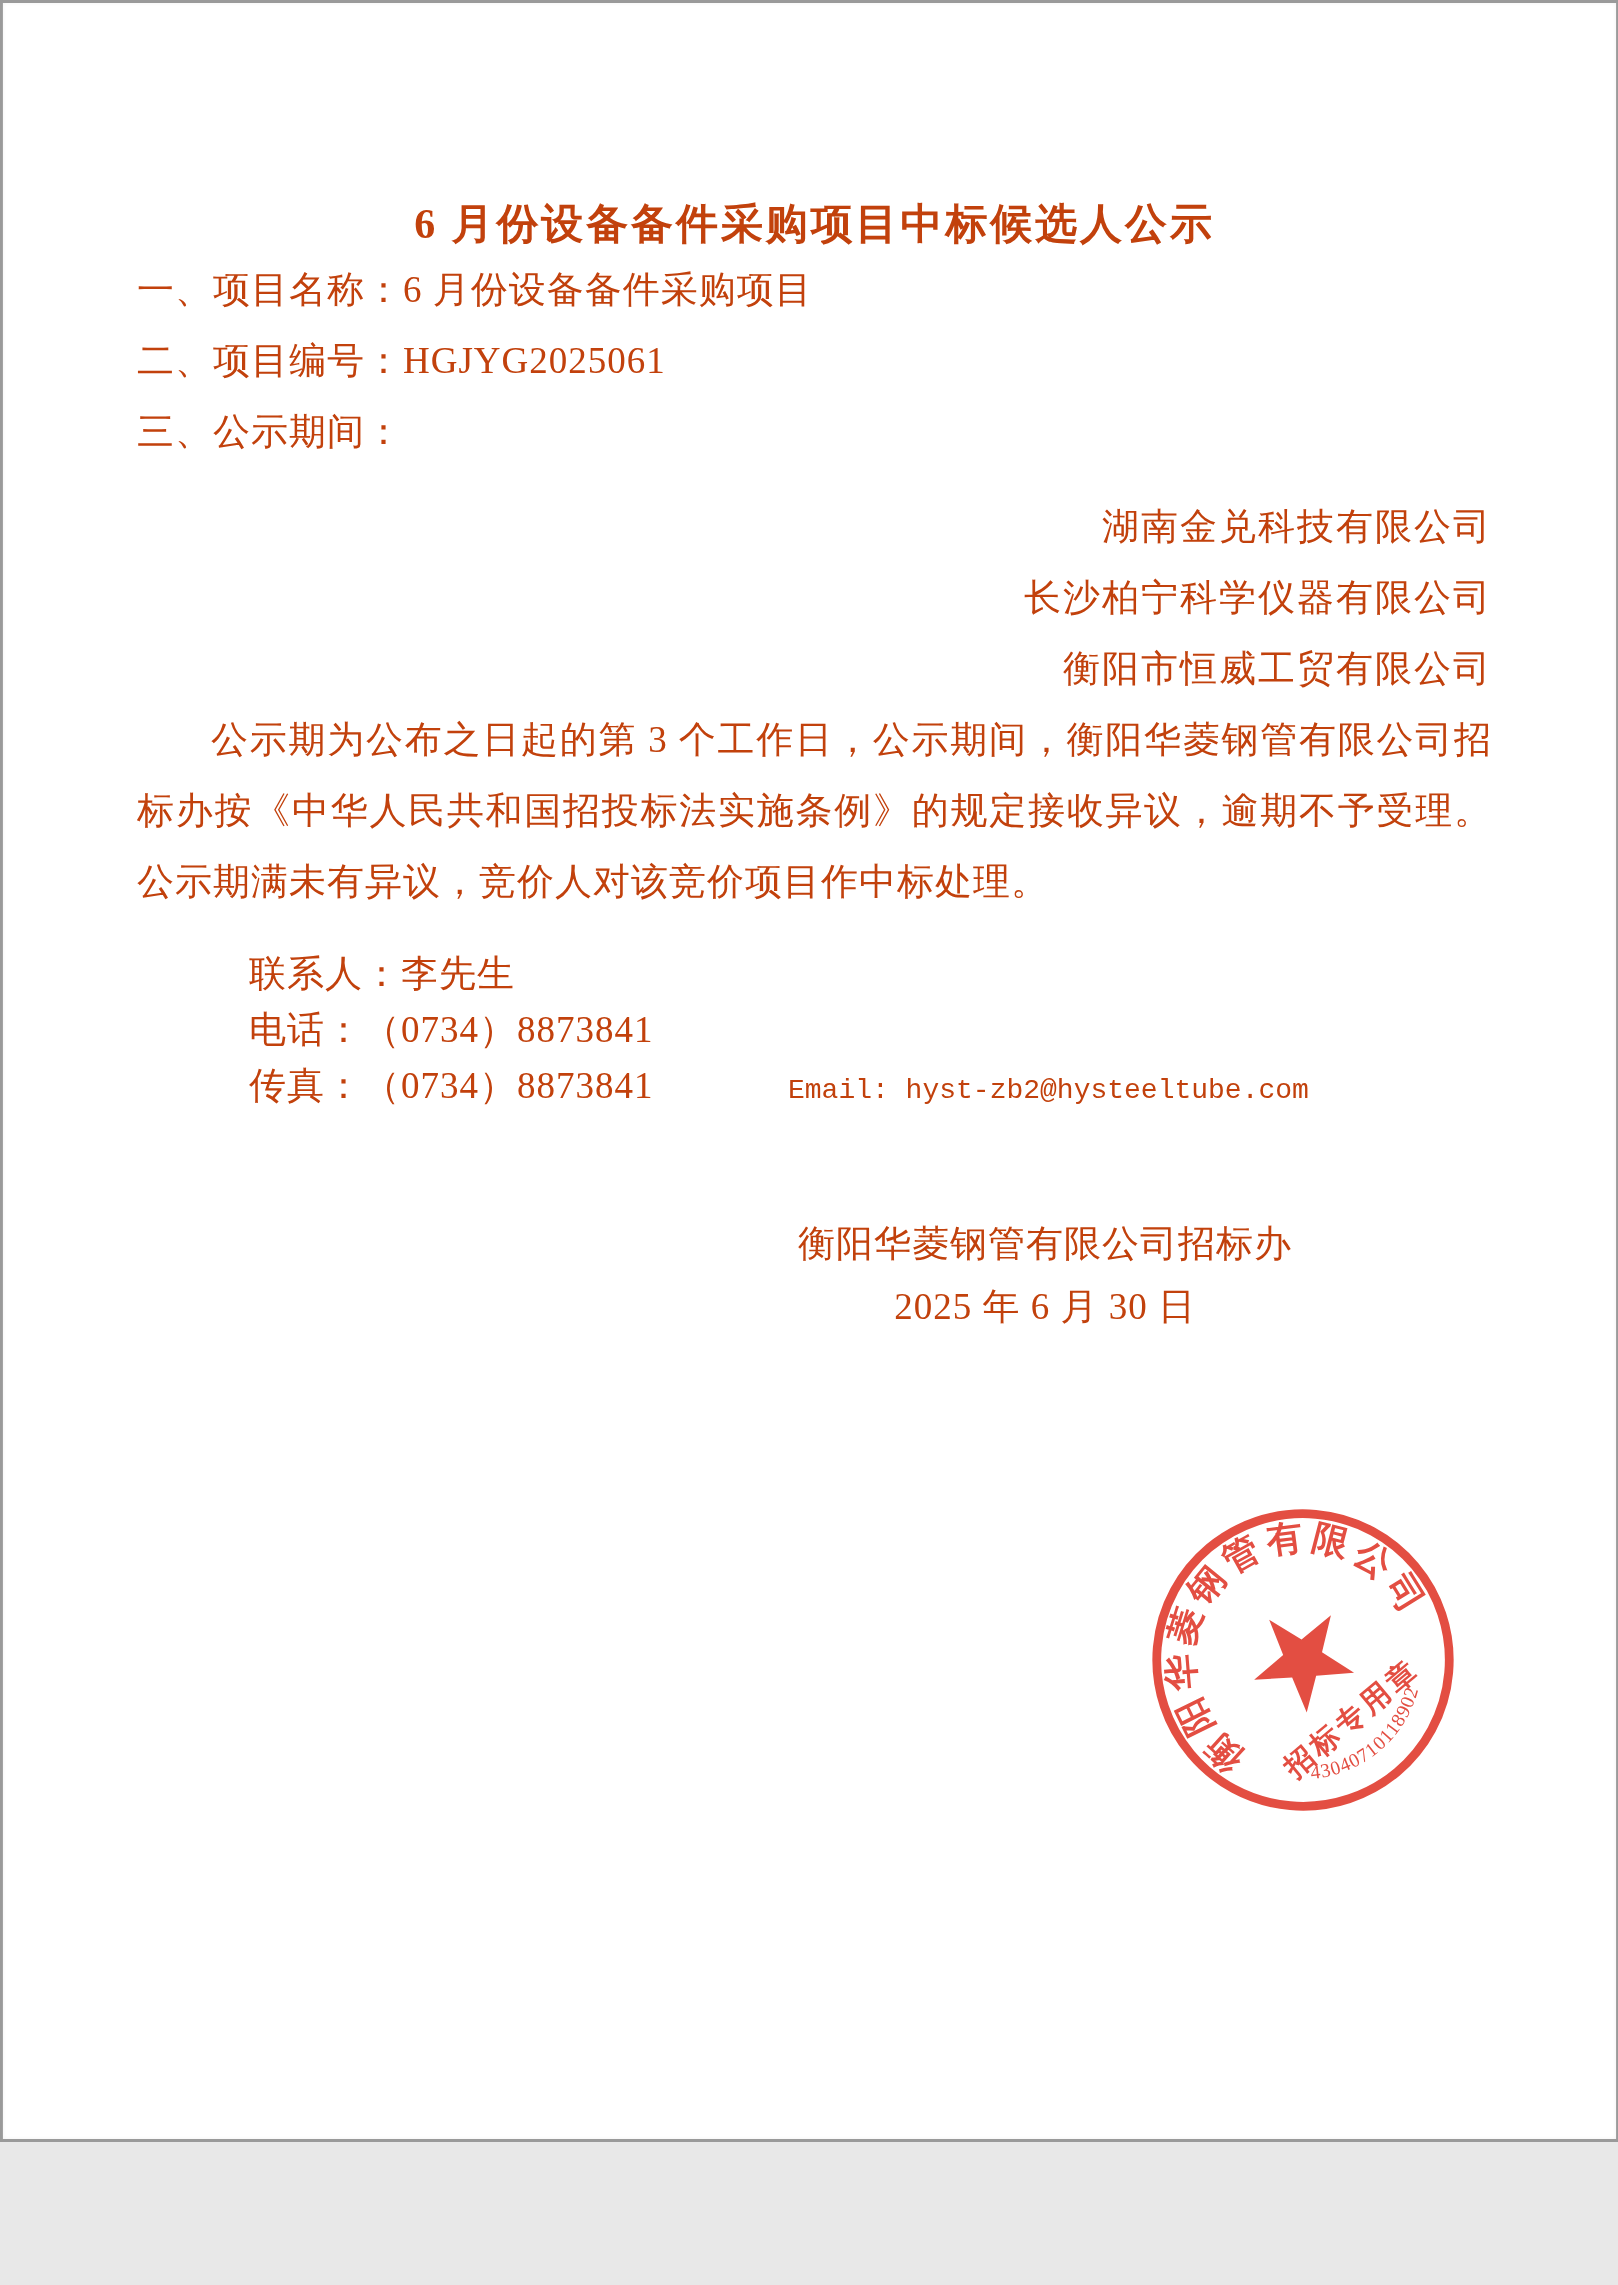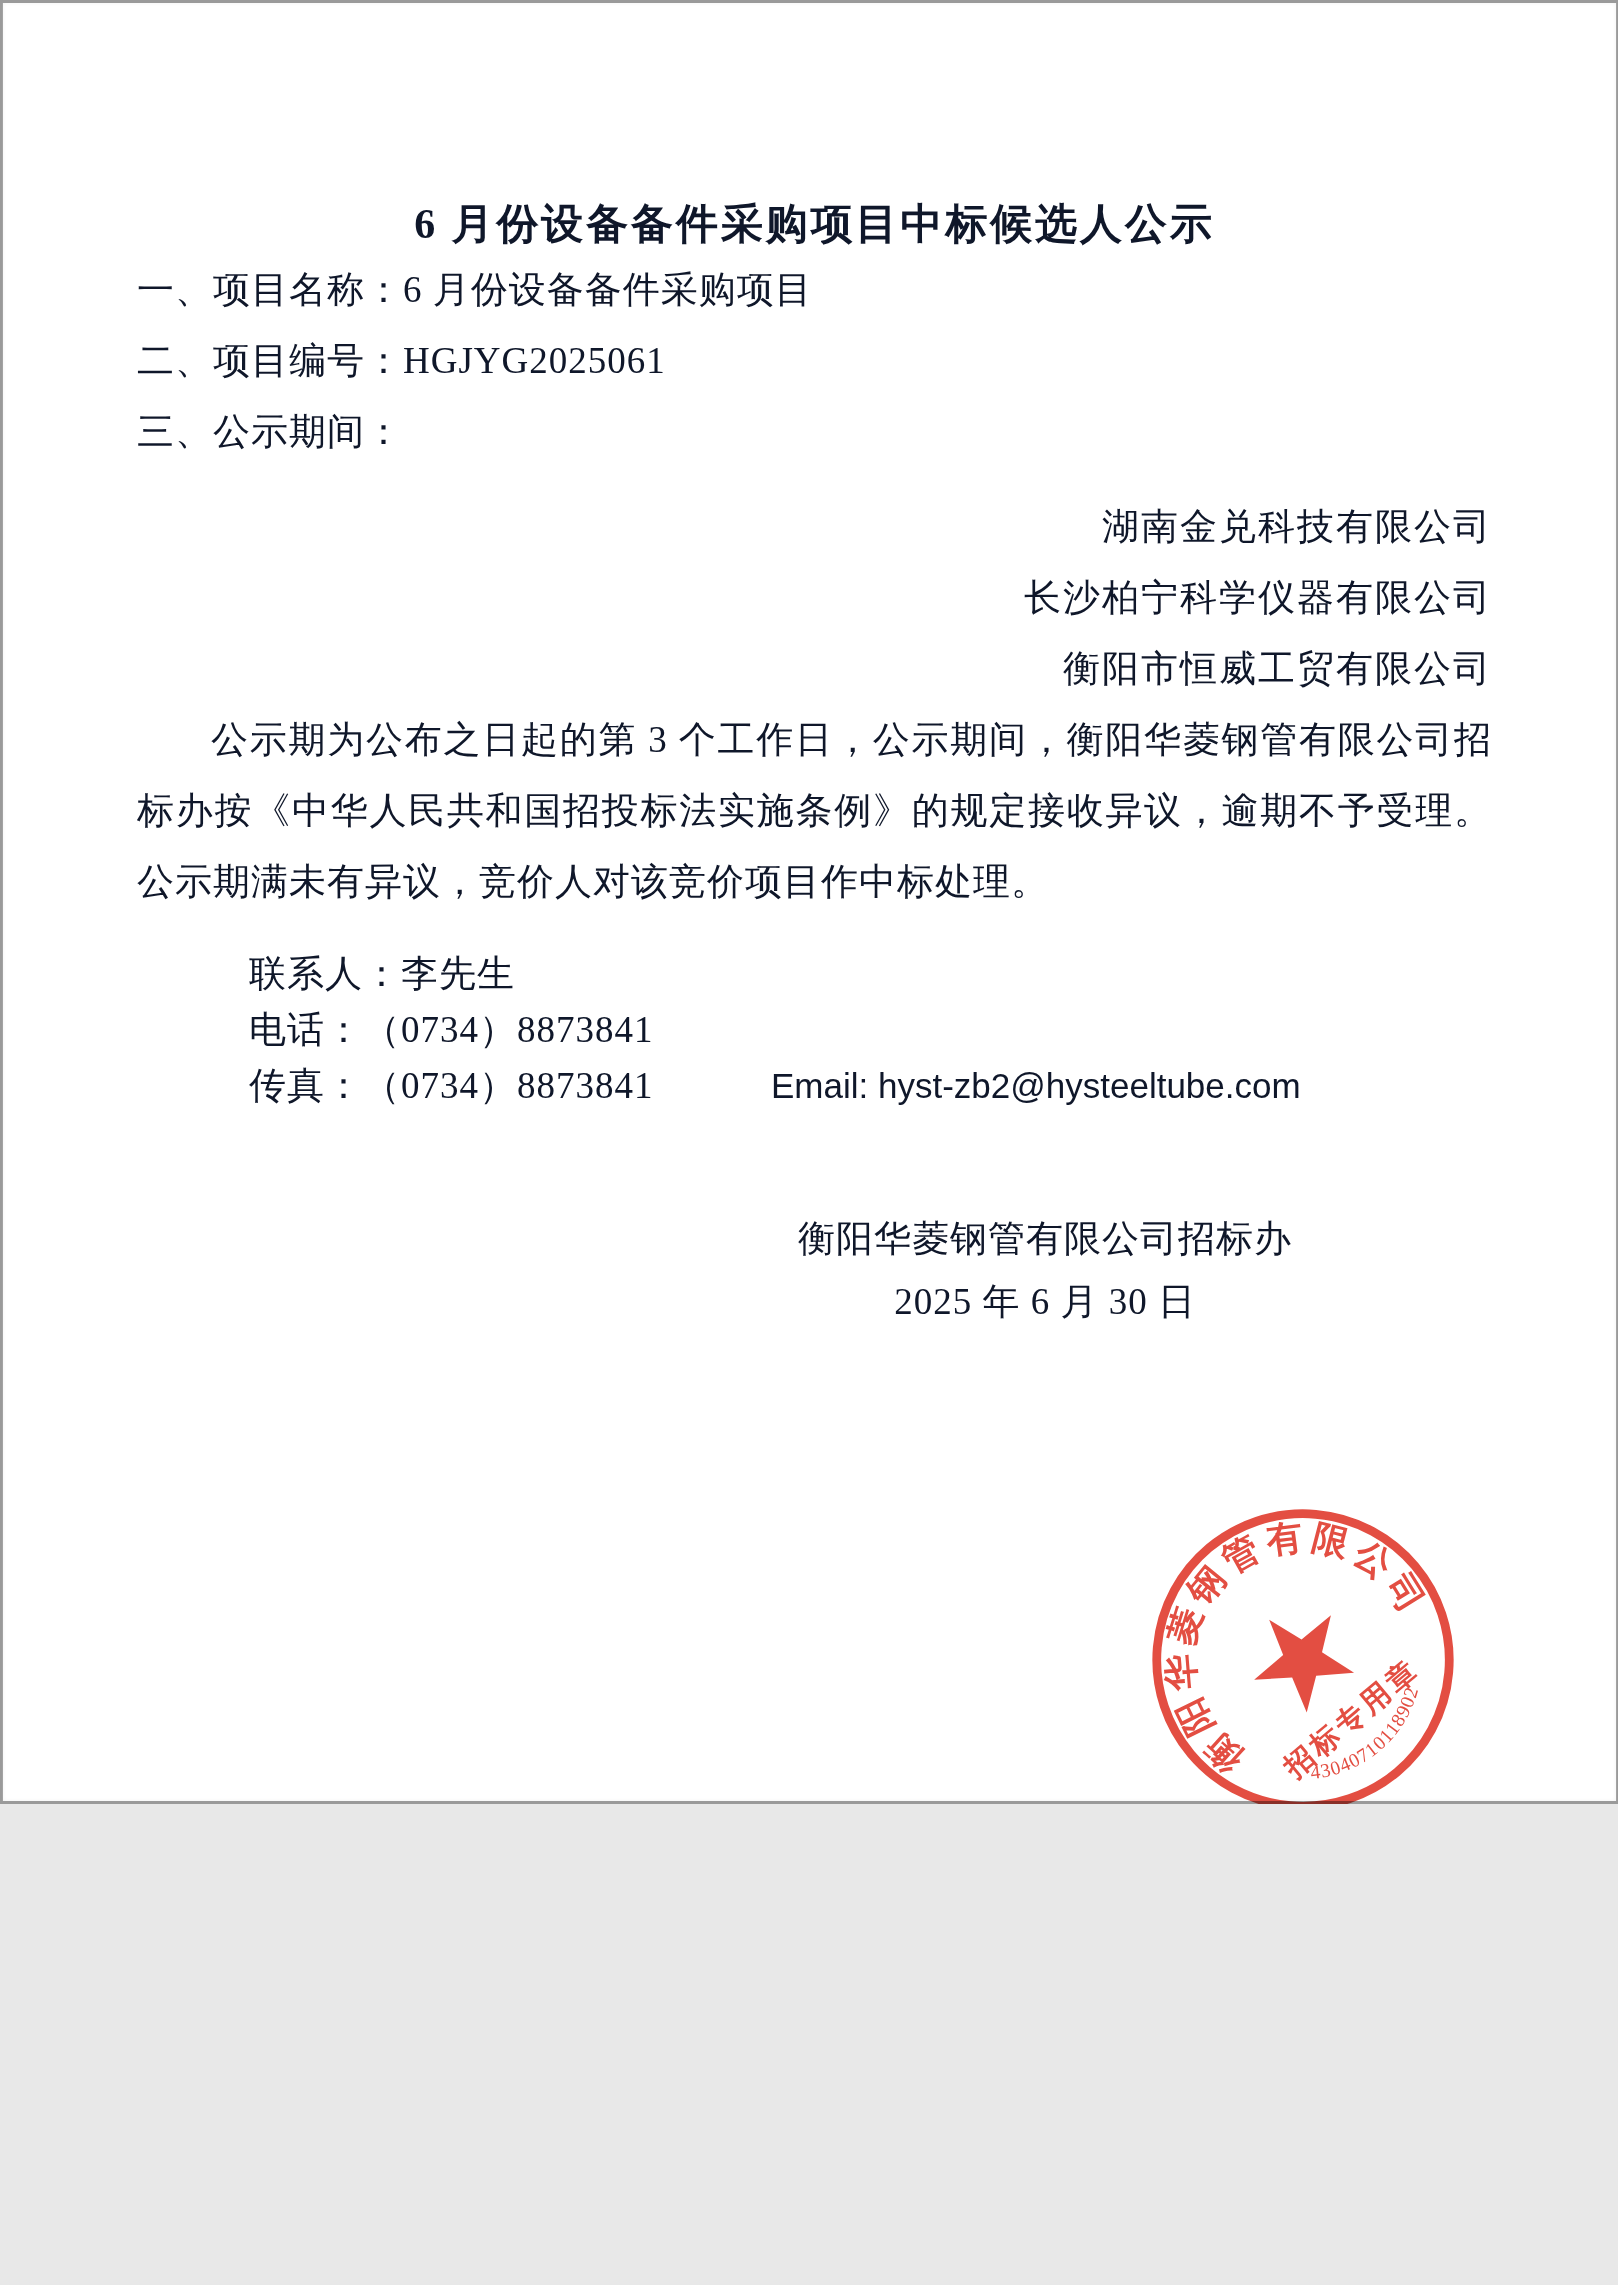--- a/index.html
+++ b/index.html
@@ -3,27 +3,27 @@
 <meta charset="utf-8">
 <style>
   html, body {
     margin: 0;
     padding: 0;
     background: #e8e8e8;
   }
   .page {
     position: relative;
     width: 1619px;
-    height: 1804px;
+    height: 2142px;
     margin: 0 auto;
     background: #ffffff;
     box-shadow: inset 0 0 0 2.9px #9a9a9a, inset 0 0 5.9px rgba(0,0,0,.15);
     overflow: hidden;
     font-family: "Liberation Serif", "DejaVu Serif", serif;
-    color: #0f172a;
+    color: #c2410c;
   }
   .content {
     padding: 0 127px 0 137px;
   }
   .title {
     margin: 195px 0 0 0;
     font-size: 42px;
     line-height: 59px;
     font-weight: bold;
     text-align: center;
@@ -60,23 +60,24 @@
     font-size: 37px;
     line-height: 56px;
     letter-spacing: 1px;
   }
   .contact-fax {
     display: inline-block;
     width: 522px;
   }
   .contact-email {
     display: inline-block;
-    font-family: Liberation Sans, sans-serif;
-    font-size: 35px;
+    font-family: Liberation Mono, monospace;
+    font-size: 28px;
     letter-spacing: 0;
+    margin-left: 17px;
   }
   .signature {
     margin: 94px 200px 0 auto;
     width: fit-content;
     text-align: center;
   }
   .signature-org {
     font-size: 37px;
     line-height: 62px;
     letter-spacing: 1px;

